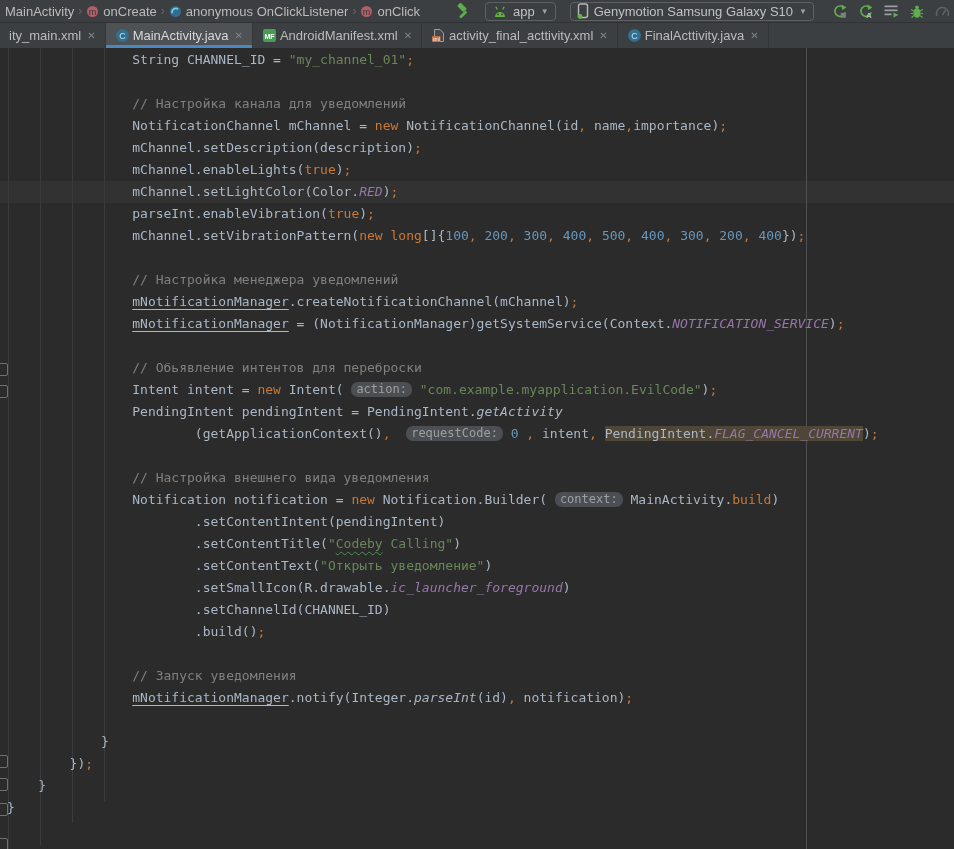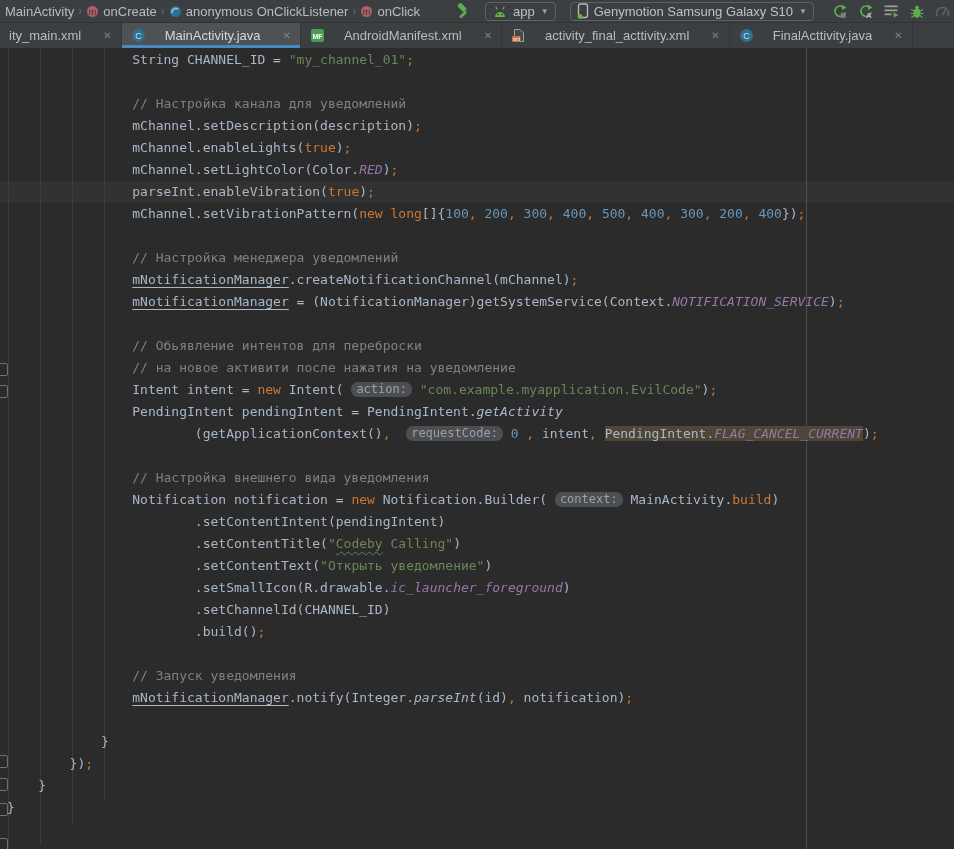--- a/index.html
+++ b/index.html
@@ -15,21 +15,21 @@
   .nav-right{display:flex;align-items:center;gap:14px;padding-right:2px;}
   .dropdown{display:inline-flex;align-items:center;gap:5px;border:1px solid #5E6162;border-radius:4px;
             height:17px;padding:0 6px;color:#BFC1C3;font-size:13px;cursor:pointer;background:#3C3F41;}
   .caret{font-size:8px;color:#9DA0A2;margin-left:1px;}
   .actions{display:flex;align-items:center;gap:11px;margin-left:4px;}
   .icn{display:inline-flex;align-items:center;justify-content:center;line-height:0;}
   .icn.disabled{opacity:.45;}
 
   
   .tabbar{height:25px;background:#3C3F41;display:flex;align-items:stretch;box-sizing:border-box;}
-  .tab{display:inline-flex;align-items:center;gap:19px;padding:0 9px;font-size:13px;color:#BBBBBB;
+  .tab{display:inline-flex;align-items:center;gap:3px;padding:0 9px;font-size:13px;color:#BBBBBB;
        border-right:1px solid #333638;cursor:pointer;}
   .tab.active{background:#4E5254;box-shadow:inset 0 -3px 0 #4A88C2;color:#D5D7D8;}
   .tab .close{color:#7F8487;font-size:10px;margin-left:3px;}
 
   
   .editor{position:relative;width:954px;height:801px;background:#2B2B2B;overflow:hidden;}
   .caret-row{position:absolute;left:0;width:954px;height:22px;background:#323232;z-index:1;}
   .iguide{position:absolute;top:0;width:1px;background:#3A3C3E;z-index:2;}
   .margin-line{position:absolute;top:0;left:806px;width:1px;height:801px;background:#4D4F51;z-index:2;}
   .code{position:absolute;left:0;top:1px;width:954px;z-index:3;
@@ -216,32 +216,32 @@
     <div class="caret-row" id="caretRow" style="top: 133px;"></div>
     <div class="iguide" style="left:8px;height:819px;"></div>
     <div class="iguide" style="left:40px;height:797px;"></div>
     <div class="iguide" style="left:72px;height:775px;"></div>
     <div class="iguide" style="left:104px;height:753px;"></div>
     <div class="margin-line"></div>
     <div class="code" id="code">
         <div class="cl"><span class="pl">                String CHANNEL_ID = </span><span class="st">"my_channel_01"</span><span class="pu">;</span></div>
         <div class="cl"></div>
         <div class="cl"><span class="cm">                // Настройка канала для уведомлений</span></div>
+        <div class="cl"><span class="pl">                NotificationChannel mChannel = </span><span class="kw">new</span><span class="pl"> NotificationChannel(id</span><span class="pu">,</span><span class="pl"> name</span><span class="pu">,</span><span class="pl">importance)</span><span class="pu">;</span></div>
         <div class="cl"><span class="pl">                mChannel.setDescription(description)</span><span class="pu">;</span></div>
         <div class="cl"><span class="pl">                mChannel.enableLights(</span><span class="kw">true</span><span class="pl">)</span><span class="pu">;</span></div>
         <div class="cl"><span class="pl">                mChannel.setLightColor(Color.</span><span class="cn">RED</span><span class="pl">)</span><span class="pu">;</span></div>
         <div class="cl"><span class="pl">                parseInt.enableVibration(</span><span class="kw">true</span><span class="pl">)</span><span class="pu">;</span></div>
         <div class="cl"><span class="pl">                mChannel.setVibrationPattern(</span><span class="kw">new</span><span class="pl"> </span><span class="kw">long</span><span class="pl">[]{</span><span class="nm">100</span><span class="pu">,</span><span class="pl"> </span><span class="nm">200</span><span class="pu">,</span><span class="pl"> </span><span class="nm">300</span><span class="pu">,</span><span class="pl"> </span><span class="nm">400</span><span class="pu">,</span><span class="pl"> </span><span class="nm">500</span><span class="pu">,</span><span class="pl"> </span><span class="nm">400</span><span class="pu">,</span><span class="pl"> </span><span class="nm">300</span><span class="pu">,</span><span class="pl"> </span><span class="nm">200</span><span class="pu">,</span><span class="pl"> </span><span class="nm">400</span><span class="pl">})</span><span class="pu">;</span></div>
         <div class="cl"></div>
         <div class="cl"><span class="cm">                // Настройка менеджера уведомлений</span></div>
         <div class="cl"><span class="pl">                </span><span class="uf">mNotificationManager</span><span class="pl">.createNotificationChannel(mChannel)</span><span class="pu">;</span></div>
         <div class="cl"><span class="pl">                </span><span class="uf">mNotificationManager</span><span class="pl"> = (NotificationManager)getSystemService(Context.</span><span class="cn">NOTIFICATION_SERVICE</span><span class="pl">)</span><span class="pu">;</span></div>
         <div class="cl"></div>
         <div class="cl"><span class="cm">                // Обьявление интентов для переброски</span></div>
-        <div class="cl"><span class="cm">                // на новое активити после нажатия на уведомление</span></div>
         <div class="cl"><span class="pl">                Intent intent = </span><span class="kw">new</span><span class="pl"> Intent( </span><span class="hint">action:</span><span class="pl"> </span><span class="st">"com.example.myapplication.EvilCode"</span><span class="pl">)</span><span class="pu">;</span></div>
         <div class="cl"><span class="pl">                PendingIntent pendingIntent = PendingIntent.</span><span class="pl im">getActivity</span></div>
         <div class="cl"><span class="pl">                        (getApplicationContext()</span><span class="pu">,</span><span class="pl">  </span><span class="hint">requestCode:</span><span class="pl"> </span><span class="nm">0</span><span class="pl"> </span><span class="pu">,</span><span class="pl"> intent</span><span class="pu">,</span><span class="pl"> </span><span class="pl hl">PendingIntent.</span><span class="cn hl">FLAG_CANCEL_CURRENT</span><span class="pl">)</span><span class="pu">;</span></div>
         <div class="cl"></div>
         <div class="cl"><span class="cm">                // Настройка внешнего вида уведомления</span></div>
         <div class="cl"><span class="pl">                Notification notification = </span><span class="kw">new</span><span class="pl"> Notification.Builder( </span><span class="hint">context:</span><span class="pl"> MainActivity.</span><span class="kw">build</span><span class="pl">)</span></div>
         <div class="cl"><span class="pl">                        .setContentIntent(pendingIntent)</span></div>
         <div class="cl"><span class="pl">                        .setContentTitle(</span><span class="st">"</span><span class="typo">Codeby</span><span class="st"> Calling"</span><span class="pl">)</span></div>
         <div class="cl"><span class="pl">                        .setContentText(</span><span class="st">"Открыть уведомление"</span><span class="pl">)</span></div>
         <div class="cl"><span class="pl">                        .setSmallIcon(R.drawable.</span><span class="cn">ic_launcher_foreground</span><span class="pl">)</span></div>

